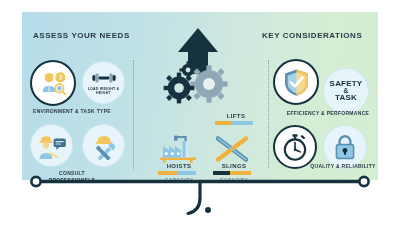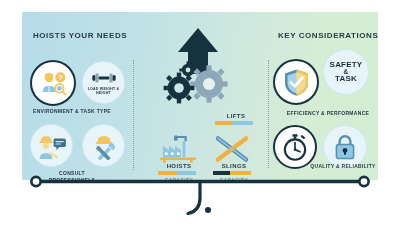--- a/index.html
+++ b/index.html
@@ -34,21 +34,21 @@
   
   .col-title {
     position: absolute;
     color: #2b3a48;
     font-size: 8px;
     font-weight: bold;
     letter-spacing: 0.55px;
     white-space: nowrap;
   }
   #title-left  { left: 33px;  top: 31px; }
-  #title-right { left: 278px; top: 31px; }
+  #title-right { left: 262px; top: 31px; }
 
   
   .divider {
     position: absolute;
     width: 0px;
     border-left: 1px dotted #6f8b96;
     opacity: .75;
   }
   #divider-left  { left: 133px; top: 60px; height: 110px; }
   #divider-right { left: 268px; top: 60px; height: 108px; }
@@ -135,21 +135,21 @@
   
   #beam-group { position: absolute; left: 0; top: 170px; }
 </style>
 </head>
 <body>
 
 <div id="stage">
 
   <div class="panel"></div>
 
-  <div class="col-title" id="title-left">HOISTS YOUR NEEDS</div>
+  <div class="col-title" id="title-left">ASSESS YOUR NEEDS</div>
   <div class="col-title" id="title-right">KEY CONSIDERATIONS</div>
 
   <div class="divider" id="divider-left"></div>
   <div class="divider" id="divider-right"></div>
 
   <div class="badge outline" id="badge-person" style="left:30px; top:60px; width:46px; height:46px;">
     <span>
       <svg width="30" height="30" viewBox="0 0 30 30">
 
         <circle cx="11" cy="10" r="4.2" fill="#f3c65b"></circle>
@@ -333,21 +333,21 @@
       <svg width="27" height="29" viewBox="0 0 27 29">
         <path d="M13.5 1.6 L25 5.6 L25 15.4 Q25 23.6 13.5 27.8 Q2 23.6 2 15.4 L2 5.6 Z" fill="#5b8fb0"></path>
         <path d="M13.5 1.6 L25 5.6 L25 15.4 Q25 23.6 13.5 27.8 Z" fill="#f3c65b"></path>
         <path d="M13.5 4.4 L22.4 7.5 L22.4 15.4 Q22.4 22 13.5 25.4 Q4.6 22 4.6 15.4 L4.6 7.5 Z" fill="#a8d4ea"></path>
         <path d="M13.5 4.4 L22.4 7.5 L22.4 15.4 Q22.4 22 13.5 25.4 Z" fill="#f7d98e"></path>
         <path d="M7.8 14.4 L12 18.4 L19.4 9.6" stroke="#ffffff" stroke-width="2.6" fill="none" stroke-linecap="round" stroke-linejoin="round"></path>
       </svg>
     </span>
   </div>
 
-  <div class="badge soft" id="badge-safety-first" style="left:323px; top:49px; width:46px; height:46px;">
+  <div class="badge soft" id="badge-safety-first" style="left:323px; top:68px; width:46px; height:46px;">
     <div class="sf-text">SAFETY</div>
     <div class="sf-text sf-amp">&amp;</div>
     <div class="sf-text">TASK</div>
   </div>
 
   <div class="label" style="left:268px; top:110px; width:120px;">EFFICIENCY &amp; PERFORMANCE</div>
 
   <div class="badge outline" id="badge-stopwatch" style="left:273px; top:125px; width:44px; height:44px;">
     <span>
       <svg width="28" height="28" viewBox="0 0 28 28">

